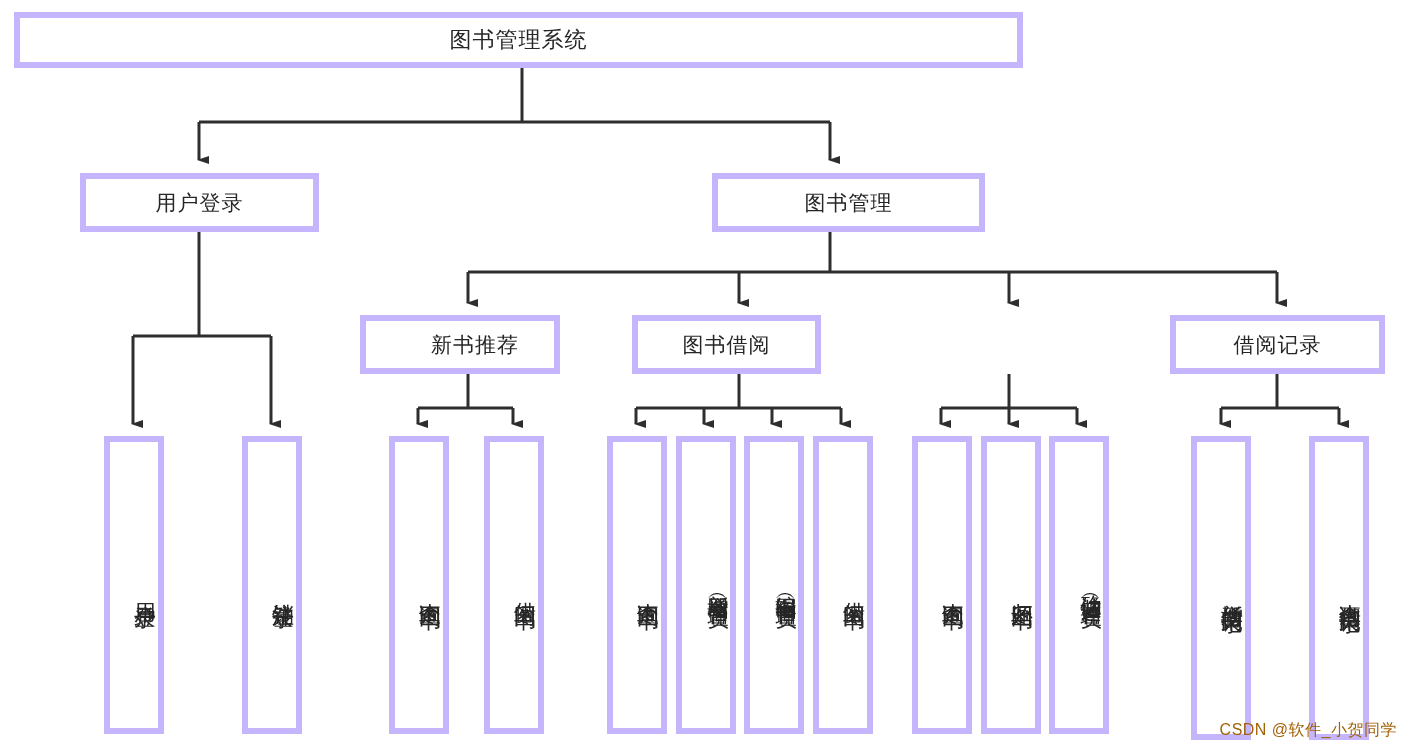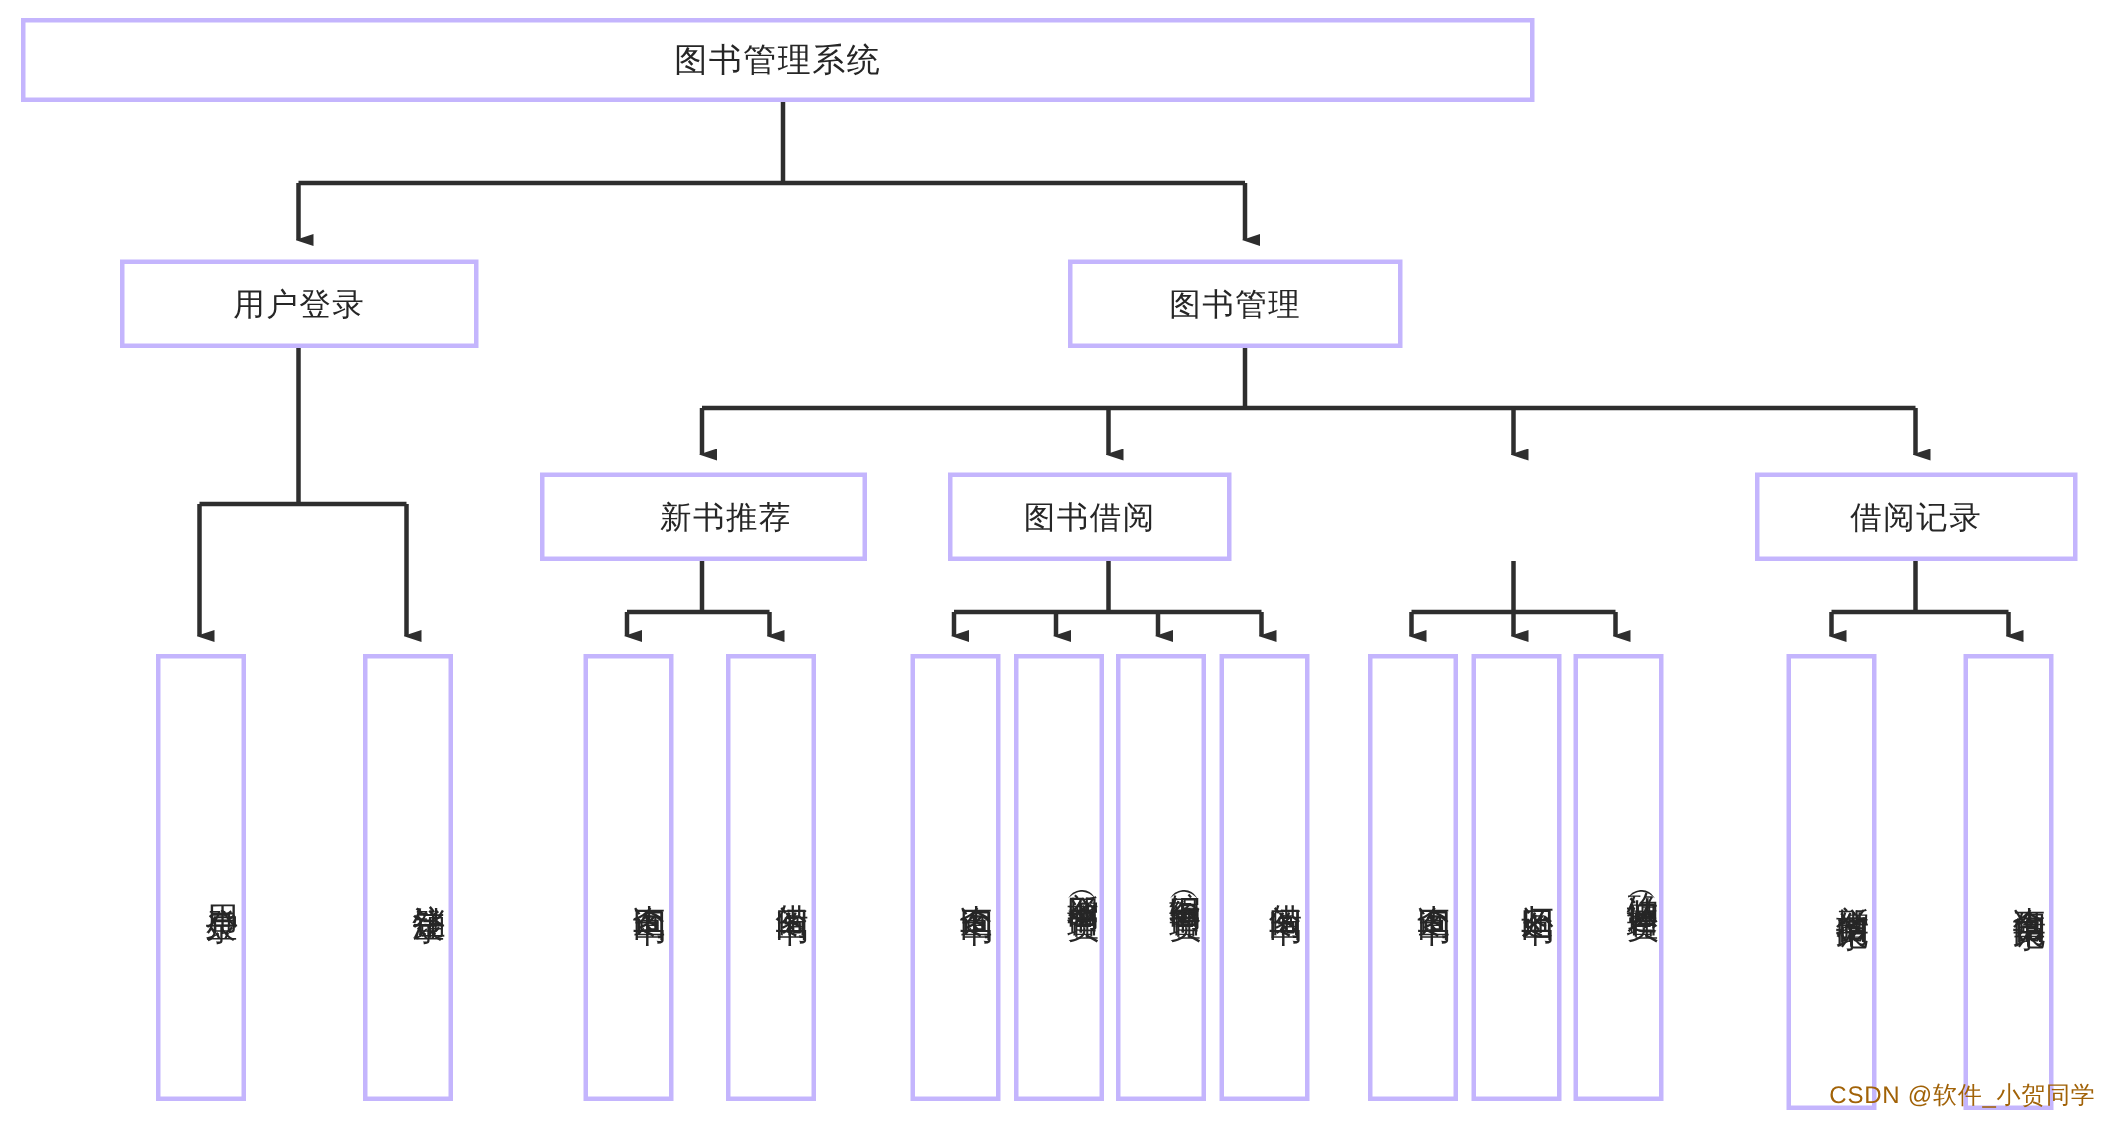--- a/index.html
+++ b/index.html
@@ -1,20 +1,20 @@
 <!DOCTYPE html>
 <html><head>
 <meta charset="utf-8">
 <style>
   html,body{margin:0;padding:0;background:#ffffff;}
   body{width:1405px;height:747px;overflow:hidden;
        font-family:"Liberation Sans","DejaVu Sans",sans-serif;}
   #stage{position:relative;width:1405px;height:747px;background:#fff;}
   svg.edges{position:absolute;left:0;top:0;width:1405px;height:747px;}
-  .node{position:absolute;box-sizing:border-box;border:3px solid #c4b5fd;background:#fff;
+  .node{position:absolute;box-sizing:border-box;border:6px solid #c4b5fd;background:#fff;
         display:flex;align-items:center;justify-content:center;color:#262626;}
   .node.h{font-size:21px;letter-spacing:1px;}
   .node.root{font-size:22px;letter-spacing:1px;}
   .node.v{writing-mode:vertical-rl;text-orientation:upright;
           font-size:22px;line-height:1.18;letter-spacing:2px;
           align-items:flex-start;justify-content:center;padding-top:8px;}
   .node.v.tall{padding-top:4px;font-size:21px;}
   .watermark{position:absolute;right:8px;bottom:6px;font-size:16px;color:#a16207;
              letter-spacing:.5px;white-space:nowrap;}
 </style>
@@ -69,23 +69,23 @@
       <path d="M1277,374 L1277,408"></path>
       <path d="M1221,408 L1339,408"></path>
       <path d="M1221,408 L1221,424" marker-end="url(#ar)"></path>
       <path d="M1339,408 L1339,424" marker-end="url(#ar)"></path>
     </g>
   </svg>
 
   <div class="node root" style="left:14px;top:12px;width:1009px;height:56px;">图书管理系统</div>
 
   <div class="node h" style="left:80px;top:173px;width:239px;height:59px;">用户登录</div>
-  <div class="node h" style="left:712px;top:173px;width:223px;height:59px;">图书管理</div>
+  <div class="node h" style="left:712px;top:173px;width:273px;height:59px;">图书管理</div>
 
-  <div class="node h" style="left:360px;top:315px;width:218px;height:59px;padding-left:30px;">新书推荐</div>
+  <div class="node h" style="left:360px;top:315px;width:200px;height:59px;padding-left:30px;">新书推荐</div>
   <div class="node h" style="left:632px;top:315px;width:189px;height:59px;">图书借阅</div>
   <div class="node h" style="left:1170px;top:315px;width:215px;height:59px;">借阅记录</div>
 
   <div class="node v" style="left:104px;top:436px;width:60px;height:298px;">用户登录</div>
   <div class="node v" style="left:242px;top:436px;width:60px;height:298px;">注销登录</div>
 
   <div class="node v" style="left:389px;top:436px;width:60px;height:298px;">查询图书</div>
   <div class="node v" style="left:484px;top:436px;width:60px;height:298px;">借阅图书</div>
 
   <div class="node v" style="left:607px;top:436px;width:60px;height:298px;">查询图书</div>

